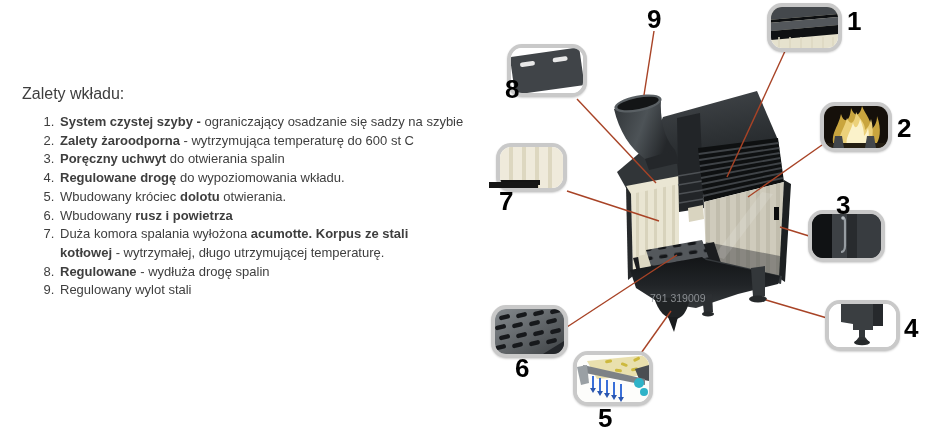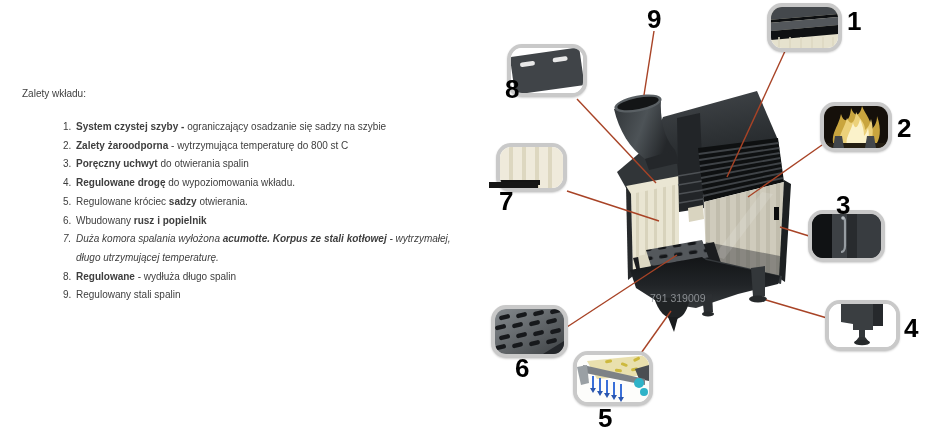--- a/index.html
+++ b/index.html
@@ -1,22 +1,22 @@
 <!DOCTYPE html>
 <html><head>
 <meta charset="utf-8">
 <style>
   * { margin:0; padding:0; box-sizing:border-box; }
   body { width:935px; height:441px; background:#fff; font-family:"Liberation Sans", sans-serif; position:relative; overflow:hidden; }
   .page { position:absolute; inset:0; }
   .advantages { position:absolute; left:22px; top:86px; width:470px; color:#3e3e3e; }
-  .advantages h2 { font-size:10px; font-weight:normal; color:#3e3e3e; line-height:16px; margin-bottom:11px; }
-  .advantages ol { margin:16px; padding-left:36px; font-size:10px; line-height:18.7px; }
+  .advantages h2 { font-size:16px; font-weight:normal; color:#3e3e3e; line-height:16px; margin-bottom:11px; }
+  .advantages ol { margin:0; padding-left:36px; font-size:13px; line-height:18.7px; }
   .advantages li { padding-left:2px; }
-  .advantages li:nth-child(7) { max-width:398px;font-style:italic; }
+  .advantages li:nth-child(7) { max-width:398px; }
   .advantages .b { font-weight:bold; }
   .diagram { position:absolute; inset:0; }
   svg.scene { position:absolute; left:0; top:0; }
   .thumb { position:absolute; background:#fff; border:4px solid #c9c9c9; border-radius:15px; overflow:hidden; box-shadow:0 1px 2px rgba(0,0,0,.18); }
   .thumb svg { display:block; width:100%; height:100%; }
   .num { position:absolute; font-weight:bold; font-size:26px; color:#000; }
   #num-1{left:847px;top:6px;} #num-2{left:897px;top:113px;} #num-3{left:836px;top:190px;}
   #num-4{left:904px;top:313px;} #num-5{left:598px;top:403px;} #num-6{left:515px;top:353px;}
   #num-7{left:499px;top:186px;} #num-8{left:505px;top:74px;} #num-9{left:647px;top:4px;}
   #thumb-1{left:767px;top:3px;width:75px;height:49px;}
@@ -30,28 +30,28 @@
   .black-bar { position:absolute; left:489px; top:182px; width:49px; height:6px; background:#161616; z-index:6; }
 </style>
 </head>
 <body>
 
 <div class="page">
   <section class="advantages">
     <h2>Zalety wkładu:</h2>
     <ol id="adv-list">
         <li><span class="b">System czystej szyby - </span><span>ograniczający osadzanie się sadzy na szybie</span></li>
-        <li><span class="b">Zalety żaroodporna</span><span> - wytrzymująca temperaturę do 800 st C</span></li>
+        <li><span class="b">Zalety żaroodporna</span><span> - wytrzymująca temperaturę do 600 st C</span></li>
         <li><span class="b">Poręczny uchwyt</span><span> do otwierania spalin</span></li>
         <li><span class="b">Regulowane drogę</span><span> do wypoziomowania wkładu.</span></li>
-        <li><span>Regulowane króciec </span><span class="b">sadzy</span><span> otwierania.</span></li>
-        <li><span>Wbudowany </span><span class="b">rusz i popielnik</span></li>
+        <li><span>Wbudowany króciec </span><span class="b">dolotu</span><span> otwierania.</span></li>
+        <li><span>Wbudowany </span><span class="b">rusz i powietrza</span></li>
         <li><span>Duża komora spalania wyłożona </span><span class="b">acumotte. Korpus ze stali kotłowej</span><span> - wytrzymałej, długo utrzymującej temperaturę.</span></li>
-        <li><span class="b">Regulowane</span><span> - wydłuża długo spalin</span></li>
-        <li><span>Regulowany stali spalin</span></li>
+        <li><span class="b">Regulowane</span><span> - wydłuża drogę spalin</span></li>
+        <li><span>Regulowany wylot stali</span></li>
       </ol>
   </section>
 
   <div class="diagram">
     <svg class="scene" width="935" height="441" viewBox="0 0 935 441">
       <defs>
         <linearGradient id="gHood" x1="0" y1="0" x2="0.25" y2="1">
           <stop offset="0" stop-color="#44484c"></stop>
             <stop offset="0.55" stop-color="#2e3235"></stop>
             <stop offset="1" stop-color="#1e2124"></stop>

